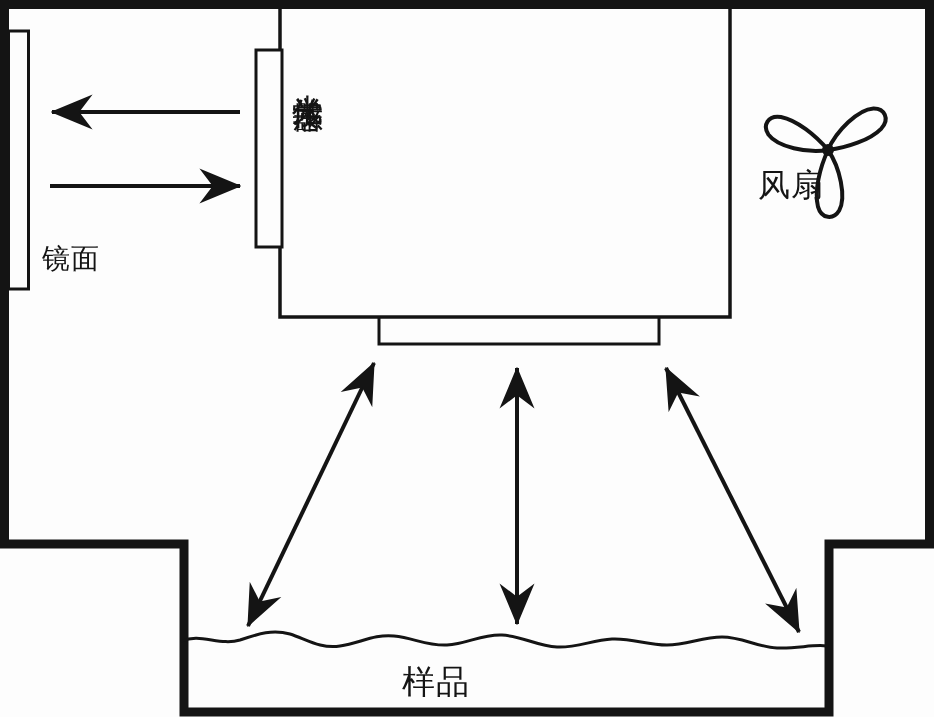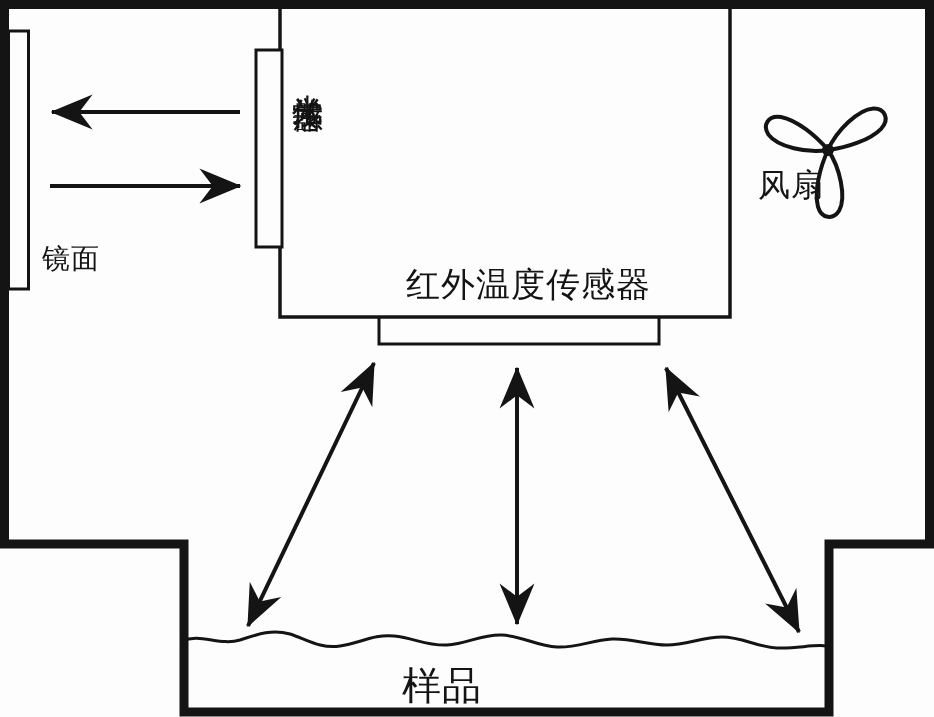--- a/index.html
+++ b/index.html
@@ -89,19 +89,18 @@
       <path class="petal" transform="translate(828,150) rotate(55)" d="M 0 0 C -11 -18 -16 -48 -8 -61 C -2 -70 10 -69 13 -56 C 16 -40 9 -17 0 0 Z"></path>
       <path class="petal" transform="translate(828,150) rotate(177)" d="M 0 0 C -11 -18 -16 -48 -8 -61 C -2 -70 10 -69 13 -56 C 16 -40 9 -17 0 0 Z"></path>
       <circle cx="828" cy="150" r="6" class="fillline"></circle>
     </g>
   </svg>
 
   <div class="label" style="left:42px;top:245px;font-size:28px;">镜面</div>
 
   <div class="label label-vertical" style="left:292px;top:70px;height:180px;">光学传感器</div>
 
-  <div class="label" style="left:406px;top:268px;font-size:34px;">红外温度传感器</div>
 
   <div class="label" style="left:746px;top:169px;font-size:32px;margin-left:12px;">风扇</div>
 
-  <div class="label" style="left:402px;top:666px;font-size:39px;">样品</div>
+  <div class="label" style="left:402px;top:666px;font-size:33px;">样品</div>
 
 </div>
 
 </body></html>

